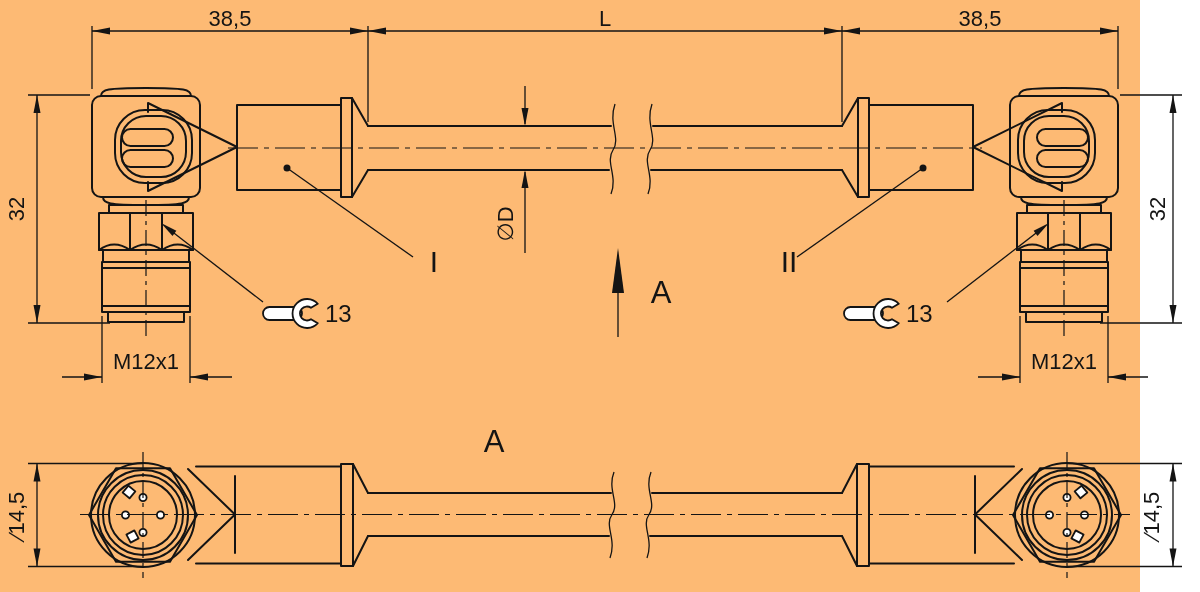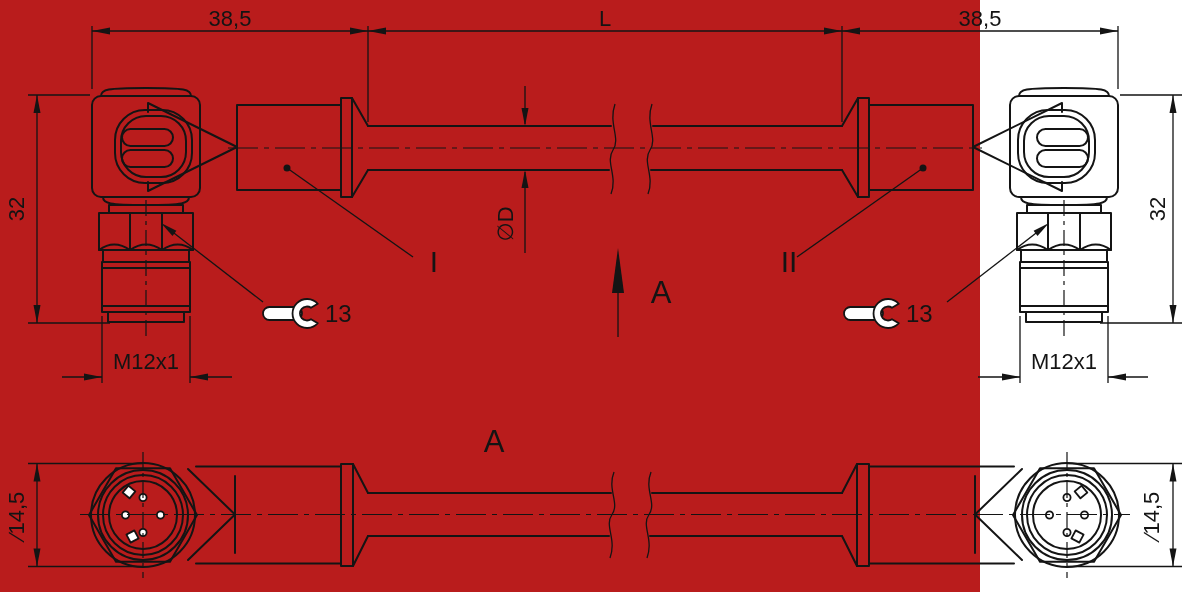--- a/index.html
+++ b/index.html
@@ -1,16 +1,16 @@
 <!DOCTYPE html>
 <html><head>
 <meta charset="utf-8">
 <style>
   html,body { margin:0; padding:0; background:#ffffff; }
-  .stage { width:980px; height:592px; background:#b91c1c; position:relative; }
+  .stage { width:1140px; height:592px; background:#fdba74; position:relative; }
   svg { display:block; }
   .ln { fill:none; stroke:#141414; stroke-width:2; stroke-linecap:round; stroke-linejoin:round; }
   .tn { fill:none; stroke:#141414; stroke-width:1.3; stroke-linecap:butt; }
   .cl { fill:none; stroke:#141414; stroke-width:1.2; stroke-dasharray:30 6 5 6; }
   .cl2 { fill:none; stroke:#141414; stroke-width:1.2; stroke-dasharray:16 5 4 5; }
   .ah { fill:#141414; stroke:none; }
   .wh { fill:#ffffff; stroke:#141414; stroke-width:1.8; stroke-linejoin:round; }
   .dt { fill:#141414; stroke:none; }
   text { font-family:"Liberation Sans","DejaVu Sans",sans-serif; fill:#141414; }
   .fdim { font-size:22px; }

